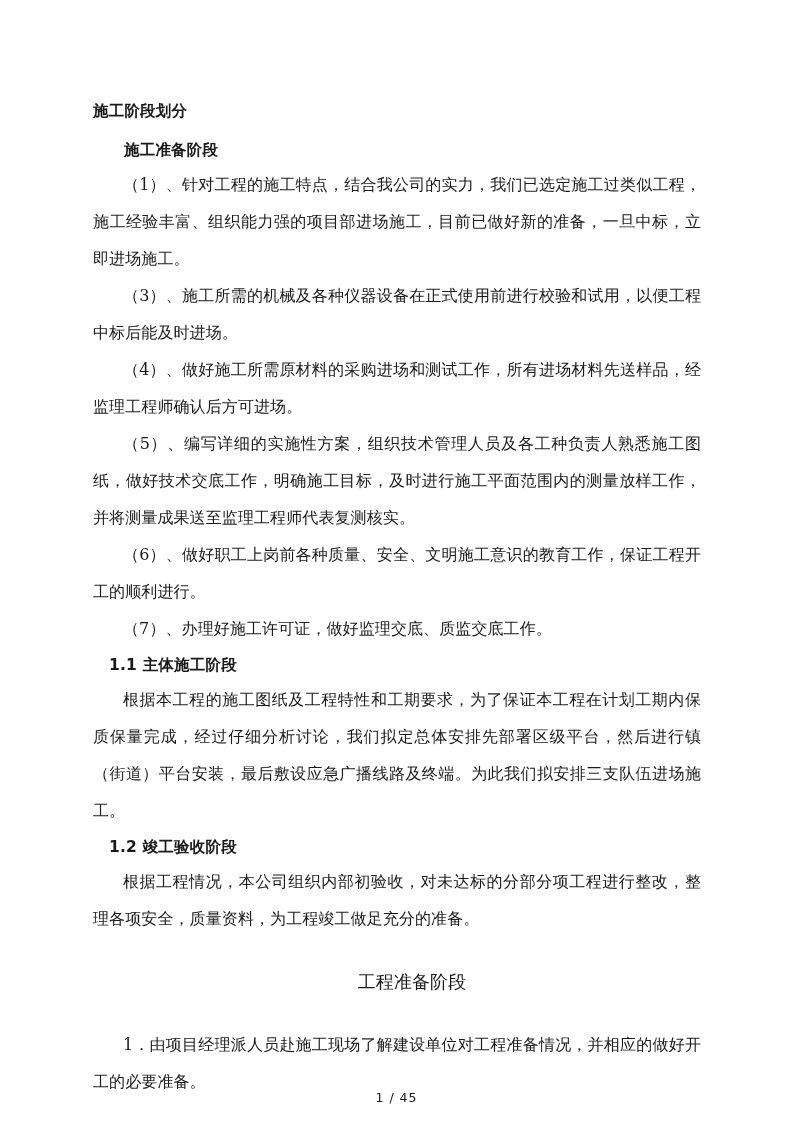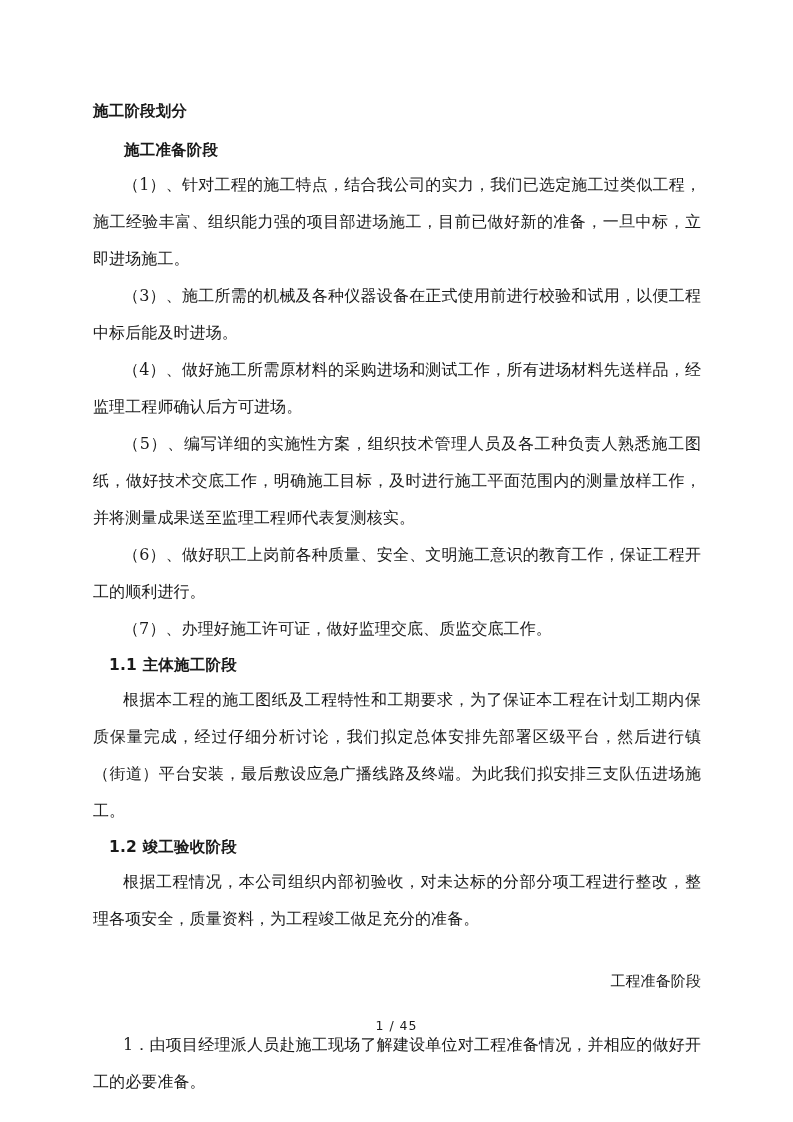--- a/index.html
+++ b/index.html
@@ -56,34 +56,34 @@
   p.body-par {
     font-size: 16px;
     line-height: 37px;
     margin: 0;
     text-indent: 30px;
     text-align: justify;
     text-justify: inter-ideograph;
     letter-spacing: 0.1px;
   }
   p.plain-line {
-    font-size: 15px;
+    font-size: 18px;
     line-height: 37px;
     margin: 0;
     text-indent: 30px;
-    text-align: right;
+    text-align: center;
     letter-spacing: 0.1px;
   }
   .gap-sm { height: 13px; }
   .gap-md { height: 26px; }
   .footer {
     position: absolute;
     left: 0;
     right: 0;
-    top: 1018px;
+    top: 1090px;
     text-align: center;
     font-size: 12.5px;
     font-family: "DejaVu Sans", "Liberation Sans", sans-serif;
     color: #1a1a1a;
     letter-spacing: 1px;
   }
 </style>
 </head>
 <body>
 

